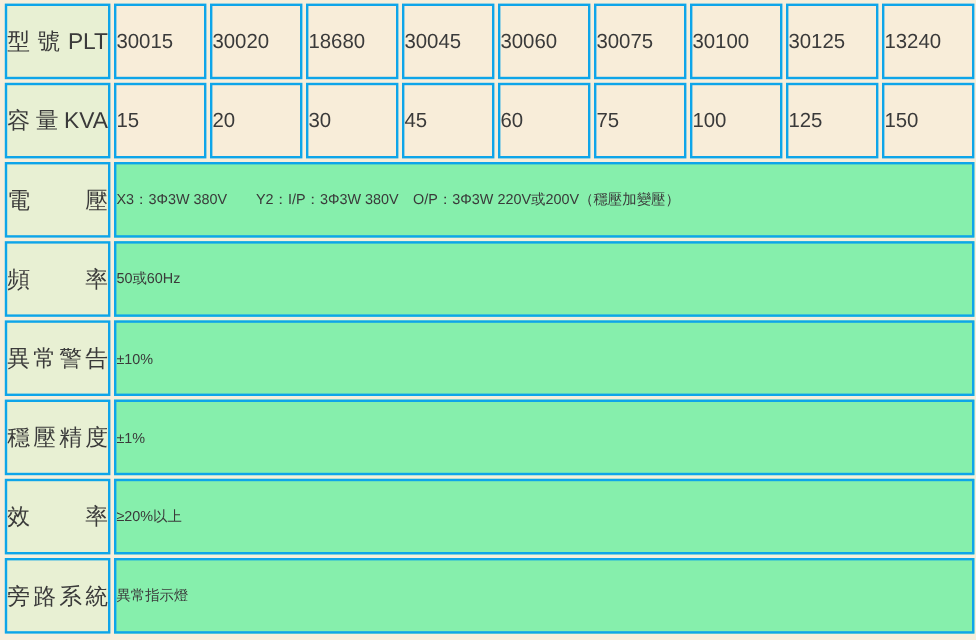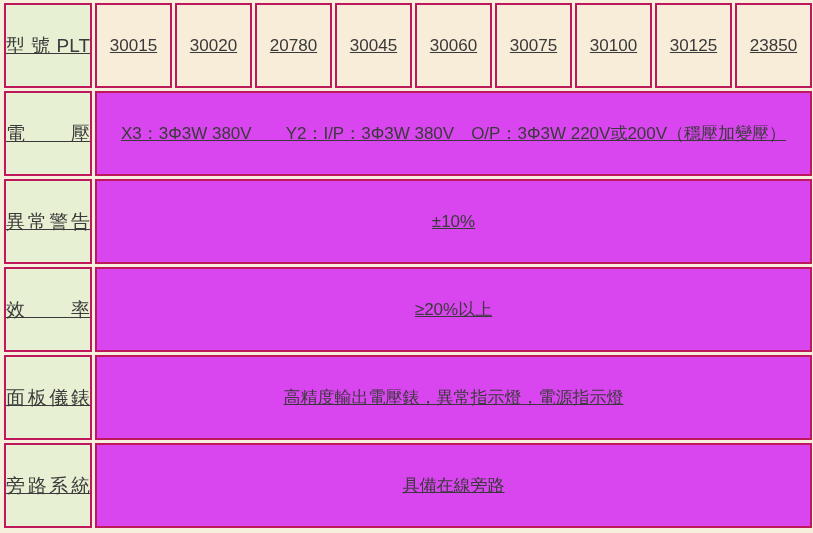--- a/index.html
+++ b/index.html
@@ -13,45 +13,44 @@
   }
   table.spec {
     border-collapse: separate;
     border-spacing: 3px;
     table-layout: fixed;
     width: 811px;
     height: 531px;
     margin: 0 1px;
   }
   table.spec td {
-    border: 2px solid #be185d;
-    text-align: center;
+    border: 2px solid #0ea5e9;
+    text-align: left;
     vertical-align: middle;
     color: #3a3a3a;
     overflow: hidden;
     white-space: nowrap;
     padding: 0;
-    text-decoration: underline;
   }
   td.label {
     background: #e8f0d3;
     font-size: 19px;
     padding: 0 9px;
     text-align: justify;
     text-align-last: justify;
     -moz-text-align-last: justify;
   }
   td.num {
     background: #f8edd9;
     font-size: 17px;
     margin-top: 24px;
   }
   td.val {
-    background: #d946ef;
-    font-size: 17px;
+    background: #86efac;
+    font-size: 12px;
   }
 </style>
 </head>
 <body>
 
 <table class="spec">
   <colgroup>
     <col style="width:88px">
     <col style="width:77px">
       <col style="width:77px">
@@ -61,42 +60,58 @@
       <col style="width:77px">
     <col style="width:77px">
       <col style="width:77px">
       <col style="width:77px">
   </colgroup>
   <tbody>
     <tr>
       <td class="label">型號PLT</td>
       <td class="num">30015</td>
       <td class="num">30020</td>
-      <td class="num">20780</td>
+      <td class="num">18680</td>
       <td class="num">30045</td>
       <td class="num">30060</td>
       <td class="num">30075</td>
       <td class="num">30100</td>
       <td class="num">30125</td>
-      <td class="num">23850</td>
+      <td class="num">13240</td>
+    </tr>
+    <tr>
+      <td class="label">容量KVA</td>
+      <td class="num">15</td>
+      <td class="num">20</td>
+      <td class="num">30</td>
+      <td class="num">45</td>
+      <td class="num">60</td>
+      <td class="num">75</td>
+      <td class="num">100</td>
+      <td class="num">125</td>
+      <td class="num">150</td>
     </tr>
     <tr>
       <td class="label">電壓</td>
       <td class="val" colspan="9">X3：3Φ3W 380V　　Y2：I/P：3Φ3W 380V　O/P：3Φ3W 220V或200V（穩壓加變壓）</td>
     </tr>
     <tr>
+      <td class="label">頻率</td>
+      <td class="val" colspan="9">50或60Hz</td>
+    </tr>
+    <tr>
       <td class="label">異常警告</td>
       <td class="val" colspan="9">±10%</td>
+    </tr>
+    <tr>
+      <td class="label">穩壓精度</td>
+      <td class="val" colspan="9">±1%</td>
     </tr>
     <tr>
       <td class="label">效率</td>
       <td class="val" colspan="9">≥20%以上</td>
     </tr>
     <tr>
-      <td class="label">面板儀錶</td>
-      <td class="val" colspan="9">高精度輸出電壓錶，異常指示燈，電源指示燈</td>
-    </tr>
-    <tr>
       <td class="label">旁路系統</td>
-      <td class="val" colspan="9">具備在線旁路</td>
+      <td class="val" colspan="9">異常指示燈</td>
     </tr>
   </tbody>
 </table>
 
 </body></html>

